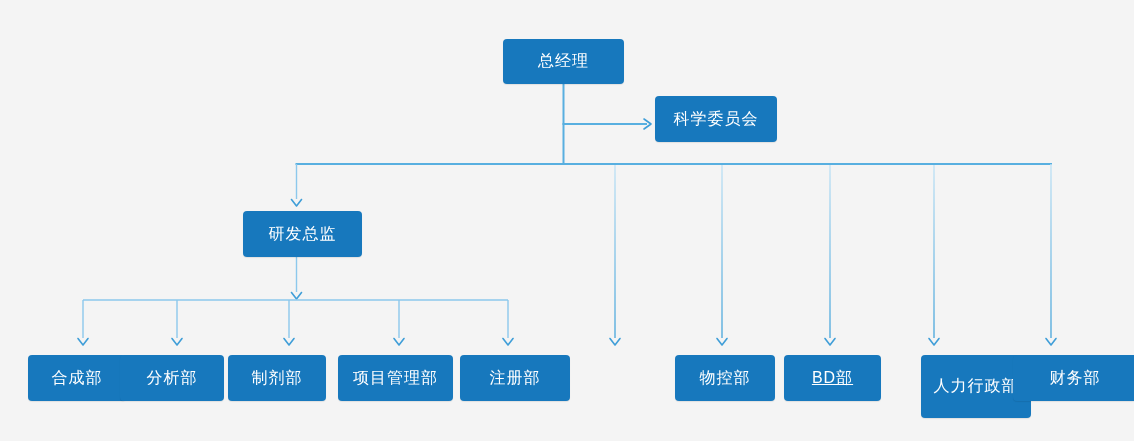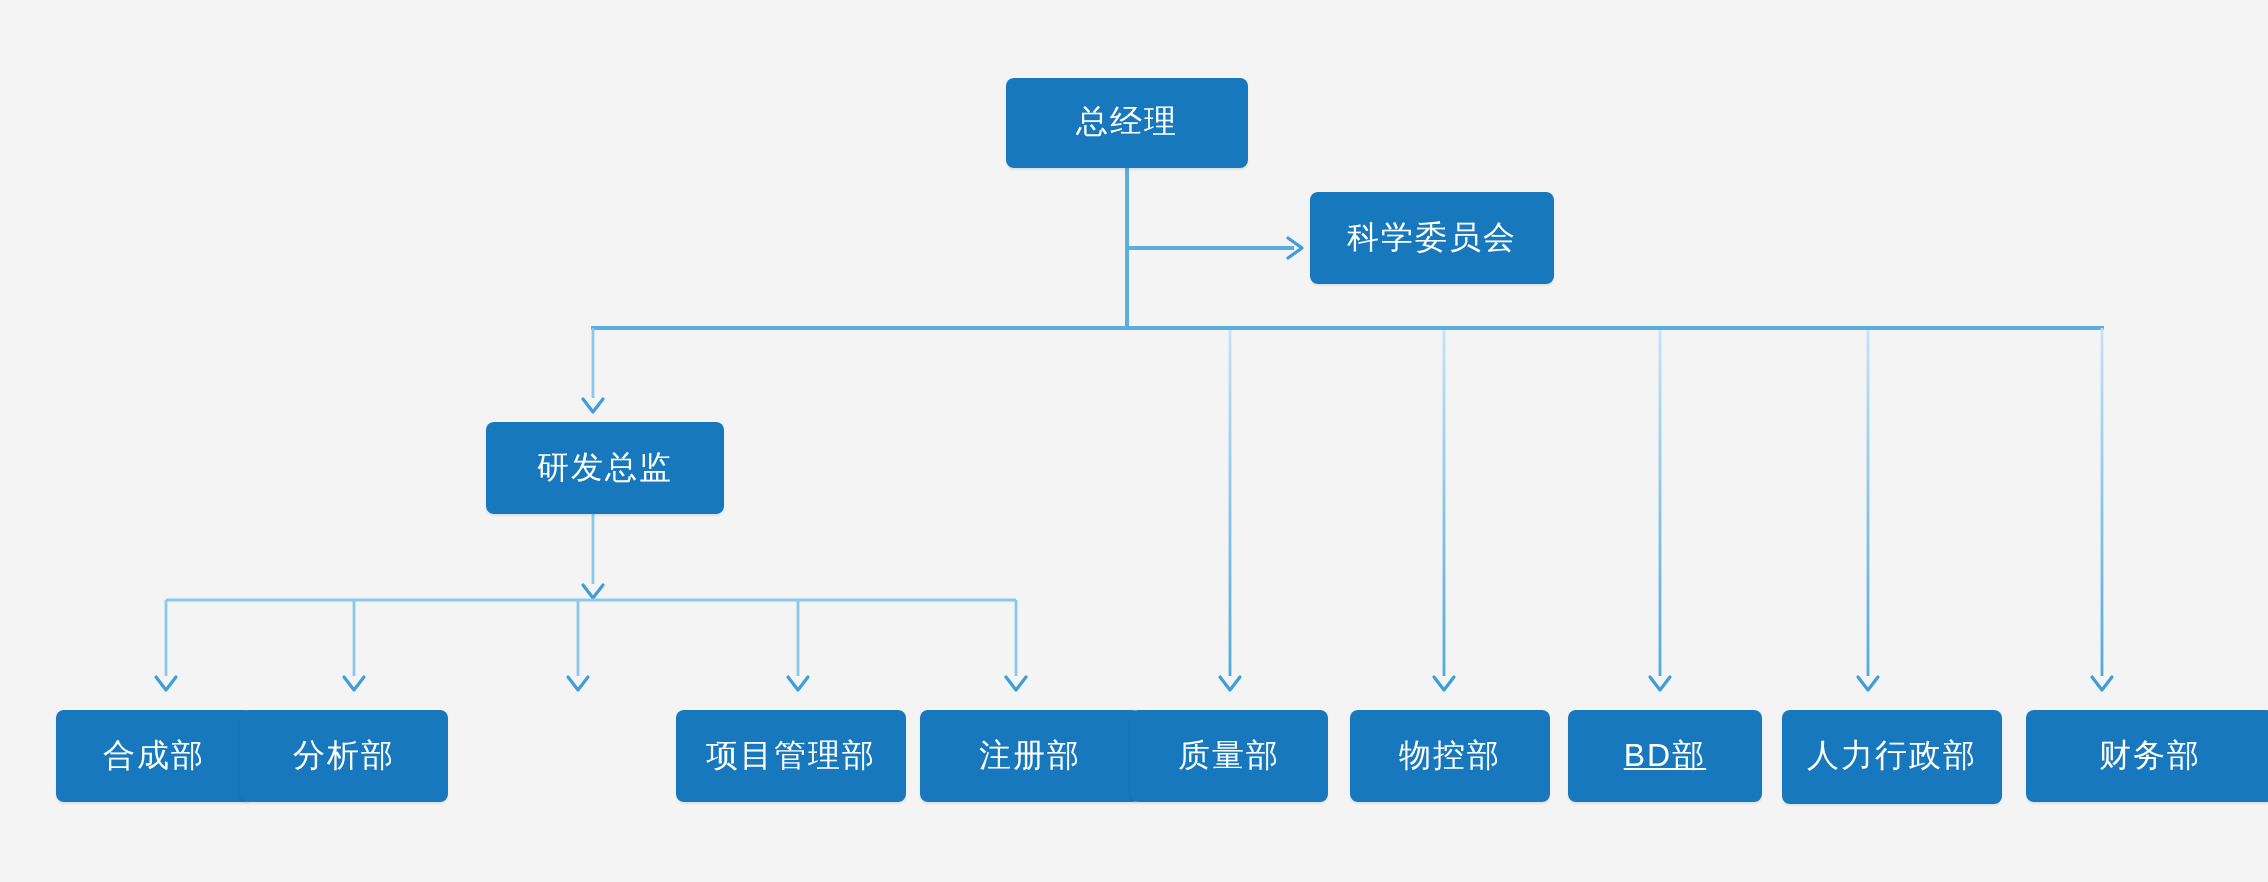--- a/index.html
+++ b/index.html
@@ -67,21 +67,21 @@
   .pos-committee  { left: 655px;  top: 96px;  width: 122px; height: 46px; }
   .pos-rd         { left: 243px;  top: 211px; width: 119px; height: 46px; }
   .pos-d0  { left: 12px;   top: 355px; width: 98px;  height: 46px; margin-left: 16px; }
   .pos-d1  { left: 120px;  top: 355px; width: 104px;  height: 46px; }
   .pos-d2  { left: 228px;  top: 355px; width: 98px;  height: 46px; }
   .pos-d3  { left: 338px;  top: 355px; width: 115px; height: 46px; }
   .pos-d4  { left: 460px;  top: 355px; width: 110px;  height: 46px; }
   .pos-d5  { left: 565px;  top: 355px; width: 99px;  height: 46px; }
   .pos-d6  { left: 675px;  top: 355px; width: 100px; height: 46px; }
   .pos-d7  { left: 784px;  top: 355px; width: 97px;  height: 46px; text-decoration: underline; }
-  .pos-d8  { left: 891px;  top: 355px; width: 110px; height: 47px; }
+  .pos-d8  { left: 921px;  top: 355px; width: 110px; height: 63px; }
   .pos-d9  { left: 1013px; top: 355px; width: 124px; height: 46px; }
 </style>
 </head>
 <body>
 
 <div class="canvas">
 
   <svg class="connectors" viewBox="0 0 1134 441" aria-hidden="true">
     <defs>
       <linearGradient id="dropFade" x1="0" y1="165" x2="0" y2="340" gradientUnits="userSpaceOnUse">
@@ -127,21 +127,21 @@
     <path class="ln-tall" d="M1051 164 L1051 338"></path>
     <path class="arrow" d="M1046 338.5 L1051 345 L1056 338.5"></path>
   </svg>
 
   <div class="node pos-ceo">总经理</div>
   <div class="node pos-committee">科学委员会</div>
   <div class="node pos-rd">研发总监</div>
 
   <div class="node pos-d0">合成部</div>
   <div class="node pos-d1">分析部</div>
+  <div class="node pos-d2">制剂部</div>
   <div class="node pos-d3">项目管理部</div>
   <div class="node pos-d4">注册部</div>
-  <div class="node pos-d5">质量部</div>
   <div class="node pos-d6">物控部</div>
   <div class="node pos-d7">BD部</div>
   <div class="node pos-d8">人力行政部</div>
   <div class="node pos-d9">财务部</div>
 
 </div>
 
 </body></html>

